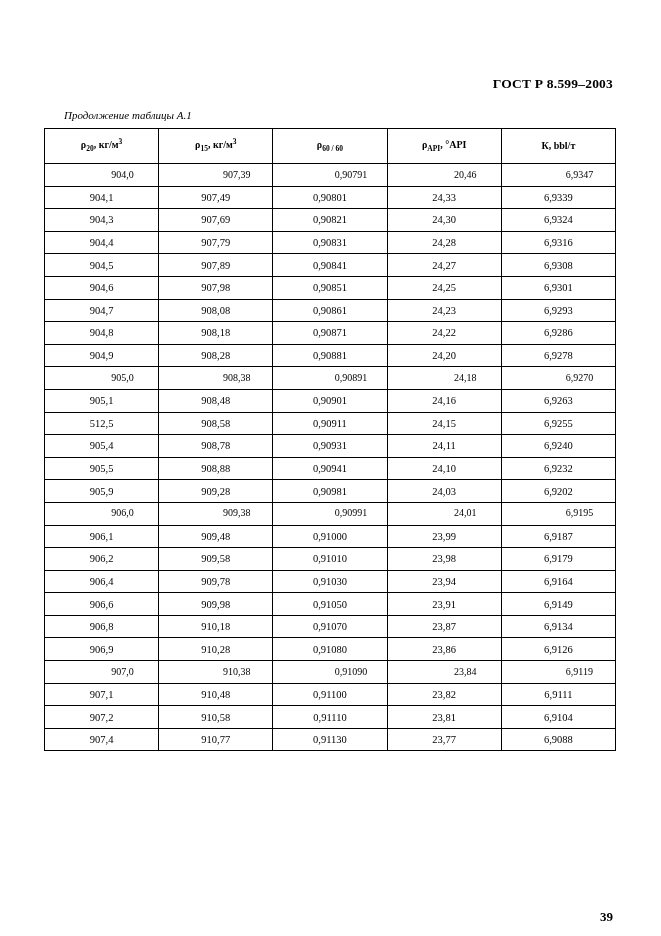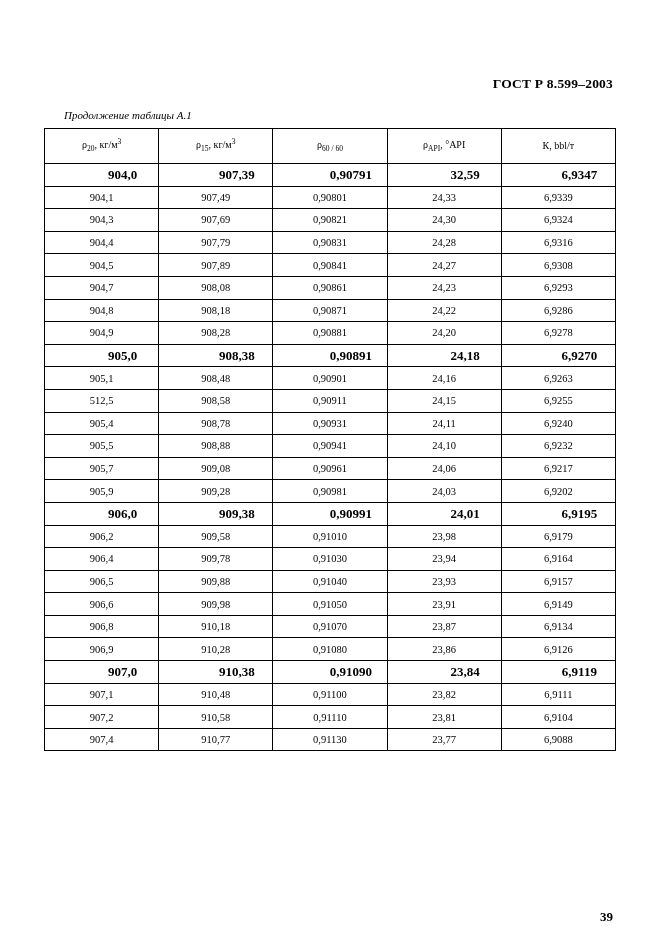--- a/index.html
+++ b/index.html
@@ -54,26 +54,26 @@
     text-align: center;
     vertical-align: middle;
     font-family: "Liberation Serif", serif;
     font-size: 10.5px;
     height: 21.6px;
     padding: 0;
     line-height: 1.05;
   }
   table.data thead th {
     height: 34px;
+    font-weight: bold;
+    font-size: 10px;
+  }
+  tr.bold td {
     font-weight: normal;
     font-size: 10px;
-  }
-  tr.bold td {
-    font-weight: bold;
-    font-size: 13px;
     padding-left: 42px;
   }
   .sub { font-size: 7.5px; vertical-align: sub; }
   .sup { font-size: 7.5px; vertical-align: super; }
   .page-num {
     position: absolute;
     right: 48px;
     top: 893px;
     font-family: "Liberation Serif", serif;
     font-size: 13px;
@@ -105,21 +105,21 @@
           <th><span>ρ</span><span class="sub">60 / 60</span></th>
           <th><span>ρ</span><span class="sub">API</span><span>, °API</span></th>
           <th><span>К</span><span>, bbl/т</span></th>
         </tr>
     </thead>
     <tbody id="body-rows">
         <tr class="bold">
           <td>904,0</td>
           <td>907,39</td>
           <td>0,90791</td>
-          <td>32,59</td>
+          <td>20,46</td>
           <td>6,9347</td>
         </tr>
         <tr>
           <td>904,1</td>
           <td>907,49</td>
           <td>0,90801</td>
           <td>24,33</td>
           <td>6,9339</td>
         </tr>
         <tr>
@@ -135,20 +135,27 @@
           <td>0,90831</td>
           <td>24,28</td>
           <td>6,9316</td>
         </tr>
         <tr>
           <td>904,5</td>
           <td>907,89</td>
           <td>0,90841</td>
           <td>24,27</td>
           <td>6,9308</td>
+        </tr>
+        <tr>
+          <td>904,6</td>
+          <td>907,98</td>
+          <td>0,90851</td>
+          <td>24,25</td>
+          <td>6,9301</td>
         </tr>
         <tr>
           <td>904,7</td>
           <td>908,08</td>
           <td>0,90861</td>
           <td>24,23</td>
           <td>6,9293</td>
         </tr>
         <tr>
           <td>904,8</td>
@@ -193,60 +200,53 @@
           <td>6,9240</td>
         </tr>
         <tr>
           <td>905,5</td>
           <td>908,88</td>
           <td>0,90941</td>
           <td>24,10</td>
           <td>6,9232</td>
         </tr>
         <tr>
-          <td>905,7</td>
-          <td>909,08</td>
-          <td>0,90961</td>
-          <td>24,06</td>
-          <td>6,9217</td>
-        </tr>
-        <tr>
           <td>905,9</td>
           <td>909,28</td>
           <td>0,90981</td>
           <td>24,03</td>
           <td>6,9202</td>
         </tr>
         <tr class="bold">
           <td>906,0</td>
           <td>909,38</td>
           <td>0,90991</td>
           <td>24,01</td>
           <td>6,9195</td>
         </tr>
         <tr>
+          <td>906,1</td>
+          <td>909,48</td>
+          <td>0,91000</td>
+          <td>23,99</td>
+          <td>6,9187</td>
+        </tr>
+        <tr>
           <td>906,2</td>
           <td>909,58</td>
           <td>0,91010</td>
           <td>23,98</td>
           <td>6,9179</td>
         </tr>
         <tr>
           <td>906,4</td>
           <td>909,78</td>
           <td>0,91030</td>
           <td>23,94</td>
           <td>6,9164</td>
-        </tr>
-        <tr>
-          <td>906,5</td>
-          <td>909,88</td>
-          <td>0,91040</td>
-          <td>23,93</td>
-          <td>6,9157</td>
         </tr>
         <tr>
           <td>906,6</td>
           <td>909,98</td>
           <td>0,91050</td>
           <td>23,91</td>
           <td>6,9149</td>
         </tr>
         <tr>
           <td>906,8</td>

